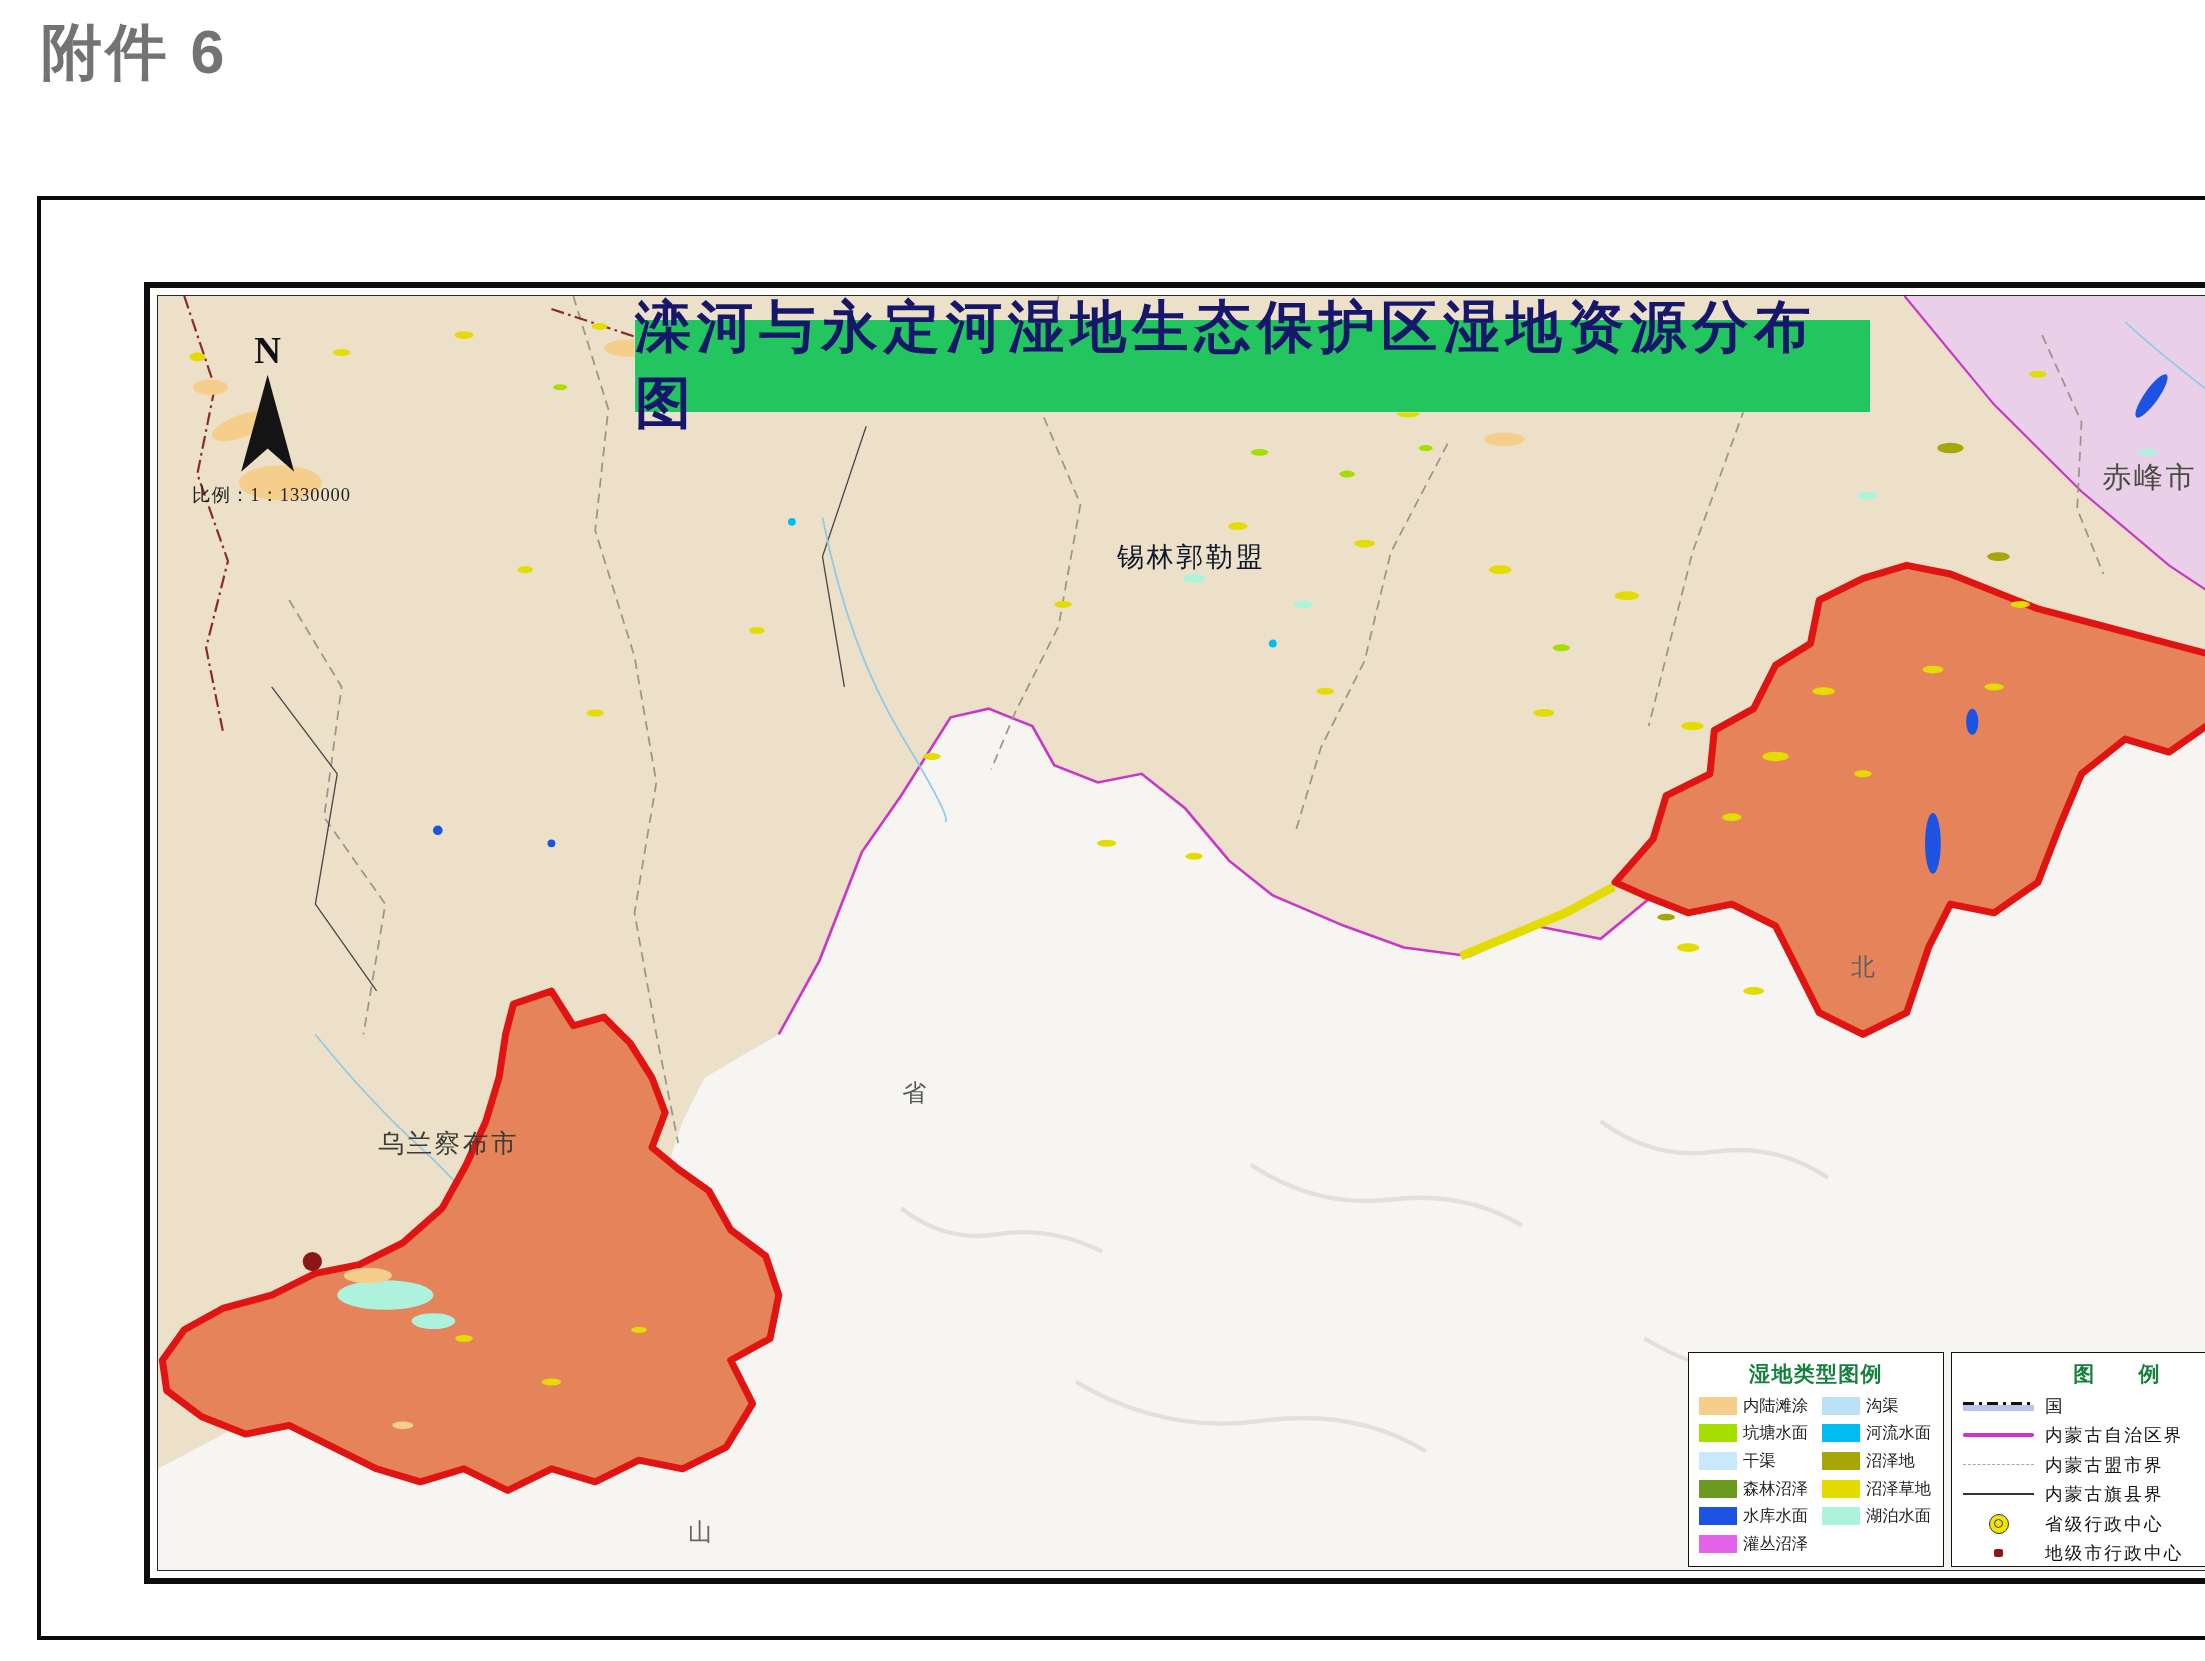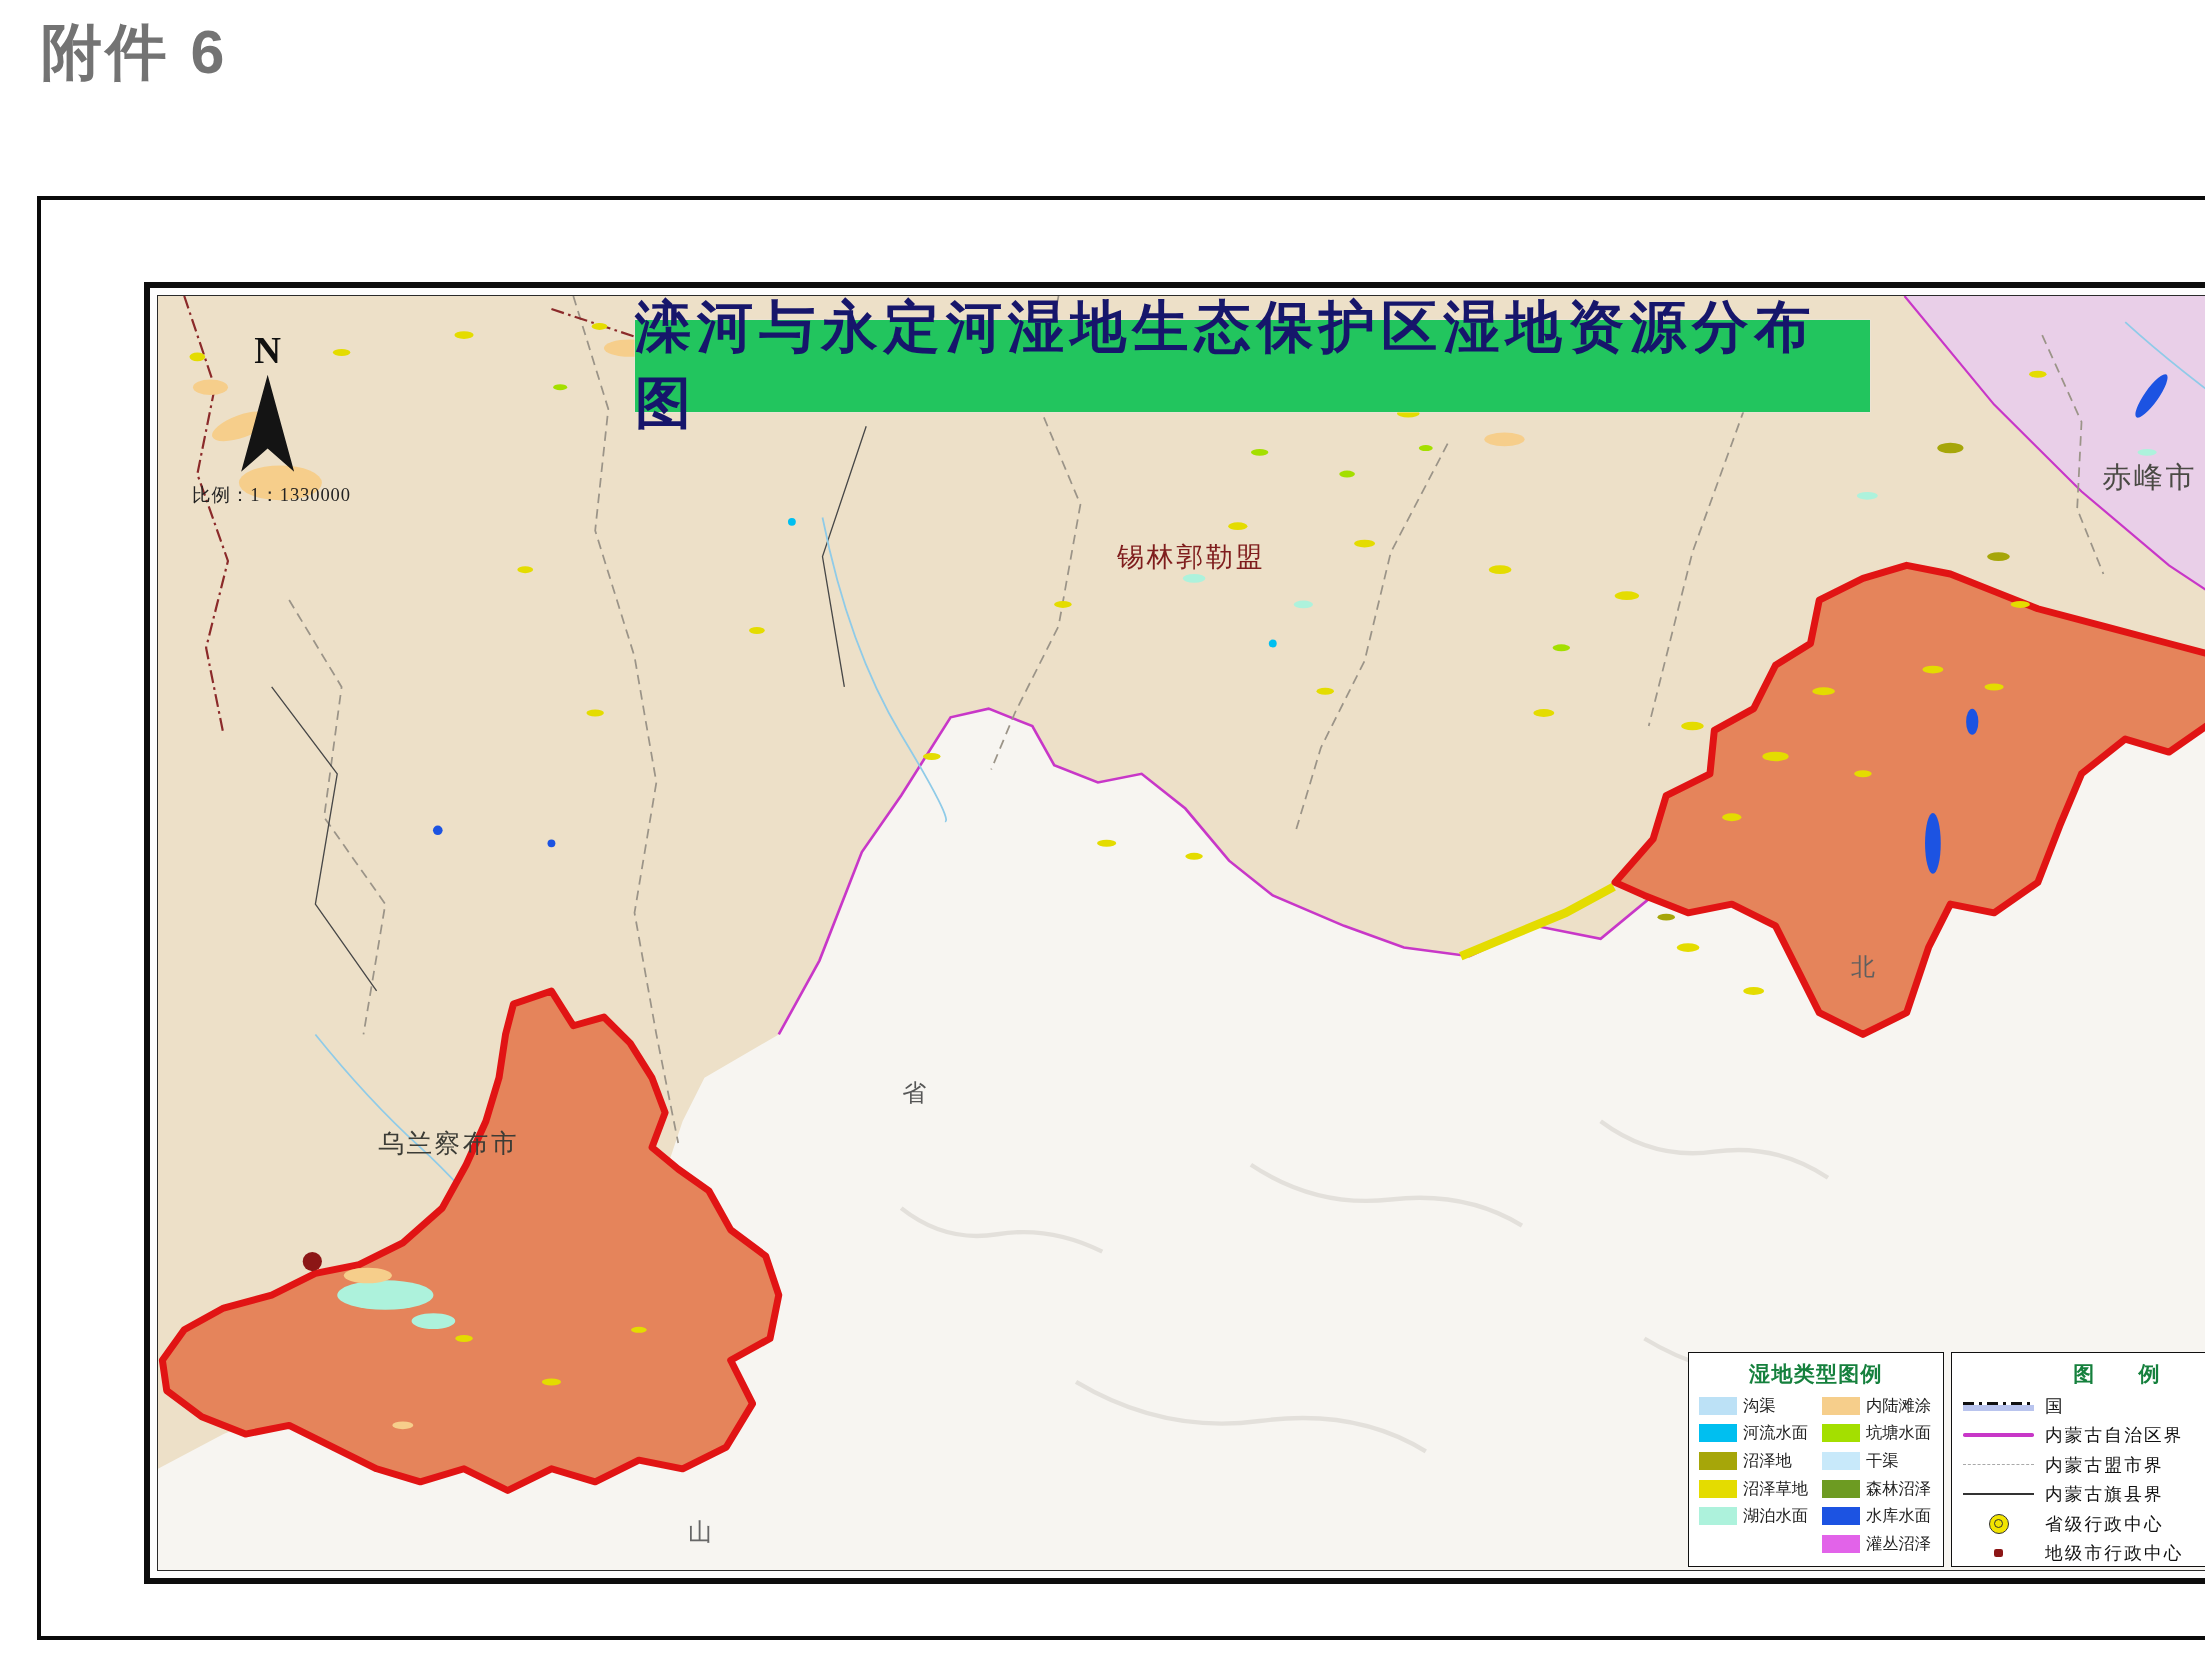--- a/index.html
+++ b/index.html
@@ -176,77 +176,77 @@
 
     <div class="map-title">滦河与永定河湿地生态保护区湿地资源分布图</div>
 
     <div class="north">
       <div class="n">N</div>
       <div class="arrow"></div>
     </div>
     <div class="scale-text">比例：1：1330000</div>
 
     <div id="labels-layer">
-        <div class="map-label" style="left: 48.5216%; top: 20.4569%; font-size: 27px; color: #7f1d1d; letter-spacing: 2.6px; text-align: right;">锡林郭勒盟</div>
+        <div class="map-label" style="left: 48.5216%; top: 20.4569%; font-size: 27px; color: #0f172a; letter-spacing: 2.6px; text-align: right;">锡林郭勒盟</div>
         <div class="map-label" style="left: 93.5524%; top: 14.3198%; font-size: 29px; color: rgb(74, 74, 68); letter-spacing: 2.6px;">赤峰市</div>
         <div class="map-label" style="left: 13.655%; top: 66.4848%; font-size: 25.6px; color: rgb(60, 60, 54); letter-spacing: 2.6px;">乌兰察布市</div>
         <div class="map-label" style="left: 80.1437%; top: 52.6764%; font-size: 24px; color: rgb(95, 95, 95); letter-spacing: 2.6px;">北</div>
         <div class="map-label" style="left: 35.5852%; top: 62.5639%; font-size: 24px; color: rgb(86, 86, 86); letter-spacing: 2.6px;">省</div>
         <div class="map-label" style="left: 25.5236%; top: 96.9997%; font-size: 24px; color: rgb(103, 103, 103); letter-spacing: 2.6px;">山</div>
       </div>
 
     <div class="legend-box" id="wetland-legend">
       <div class="lg-title">湿地类型图例</div>
       <div class="wl-cols" id="wl-cols">
           <div class="wl-col">
             <div class="wl-item">
+              <div class="wl-swatch" style="background: rgb(246, 206, 139);"></div>
+              <div class="wl-label">内陆滩涂</div>
+            </div>
+            <div class="wl-item">
+              <div class="wl-swatch" style="background: rgb(164, 223, 0);"></div>
+              <div class="wl-label">坑塘水面</div>
+            </div>
+            <div class="wl-item">
+              <div class="wl-swatch" style="background: rgb(200, 233, 250);"></div>
+              <div class="wl-label">干渠</div>
+            </div>
+            <div class="wl-item">
+              <div class="wl-swatch" style="background: rgb(109, 155, 34);"></div>
+              <div class="wl-label">森林沼泽</div>
+            </div>
+            <div class="wl-item">
+              <div class="wl-swatch" style="background: rgb(28, 83, 226);"></div>
+              <div class="wl-label">水库水面</div>
+            </div>
+            <div class="wl-item">
+              <div class="wl-swatch" style="background: rgb(226, 99, 233);"></div>
+              <div class="wl-label">灌丛沼泽</div>
+            </div>
+          </div>
+          <div class="wl-col">
+            <div class="wl-item">
               <div class="wl-swatch" style="background: rgb(188, 225, 246);"></div>
               <div class="wl-label">沟渠</div>
             </div>
             <div class="wl-item">
               <div class="wl-swatch" style="background: rgb(0, 191, 240);"></div>
               <div class="wl-label">河流水面</div>
             </div>
             <div class="wl-item">
               <div class="wl-swatch" style="background: rgb(166, 166, 9);"></div>
               <div class="wl-label">沼泽地</div>
             </div>
             <div class="wl-item">
               <div class="wl-swatch" style="background: rgb(228, 220, 0);"></div>
               <div class="wl-label">沼泽草地</div>
             </div>
             <div class="wl-item">
               <div class="wl-swatch" style="background: rgb(173, 242, 220);"></div>
               <div class="wl-label">湖泊水面</div>
-            </div>
-          </div>
-          <div class="wl-col">
-            <div class="wl-item">
-              <div class="wl-swatch" style="background: rgb(246, 206, 139);"></div>
-              <div class="wl-label">内陆滩涂</div>
-            </div>
-            <div class="wl-item">
-              <div class="wl-swatch" style="background: rgb(164, 223, 0);"></div>
-              <div class="wl-label">坑塘水面</div>
-            </div>
-            <div class="wl-item">
-              <div class="wl-swatch" style="background: rgb(200, 233, 250);"></div>
-              <div class="wl-label">干渠</div>
-            </div>
-            <div class="wl-item">
-              <div class="wl-swatch" style="background: rgb(109, 155, 34);"></div>
-              <div class="wl-label">森林沼泽</div>
-            </div>
-            <div class="wl-item">
-              <div class="wl-swatch" style="background: rgb(28, 83, 226);"></div>
-              <div class="wl-label">水库水面</div>
-            </div>
-            <div class="wl-item">
-              <div class="wl-swatch" style="background: rgb(226, 99, 233);"></div>
-              <div class="wl-label">灌丛沼泽</div>
             </div>
           </div>
         </div>
     </div>
 
     <div class="legend-box" id="map-legend">
       <div class="lg-title">图      例</div>
       <div class="ml-rows" id="ml-rows">
           <div class="ml-row">
             <div class="ml-sym">

